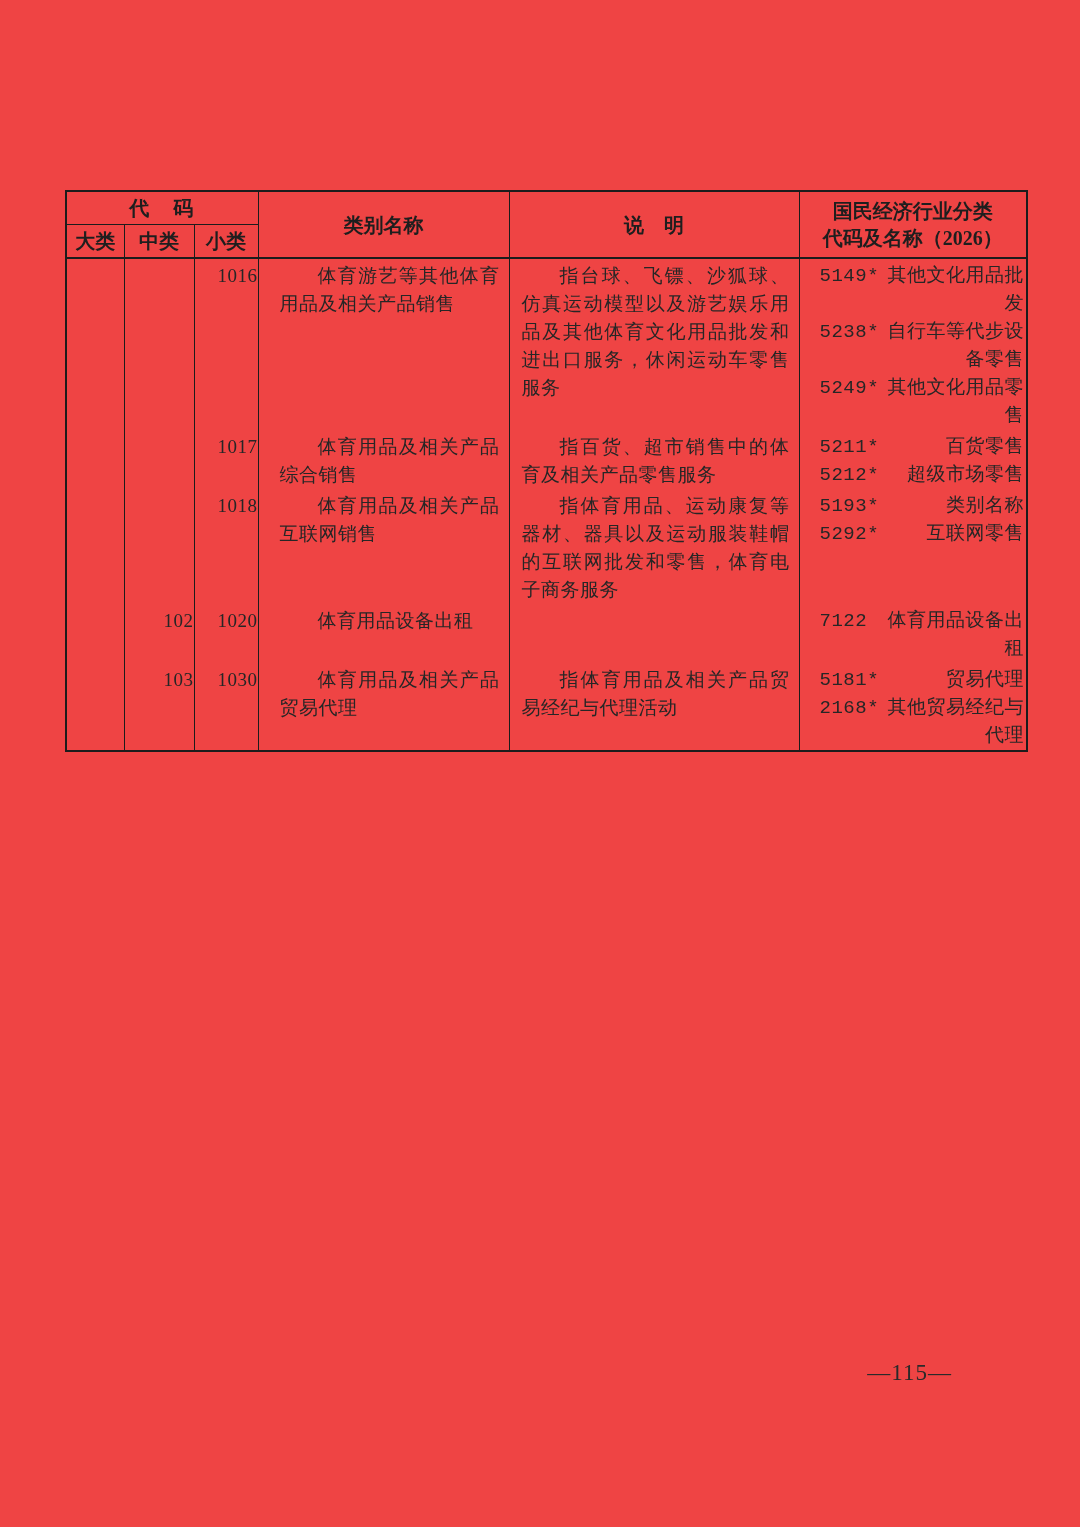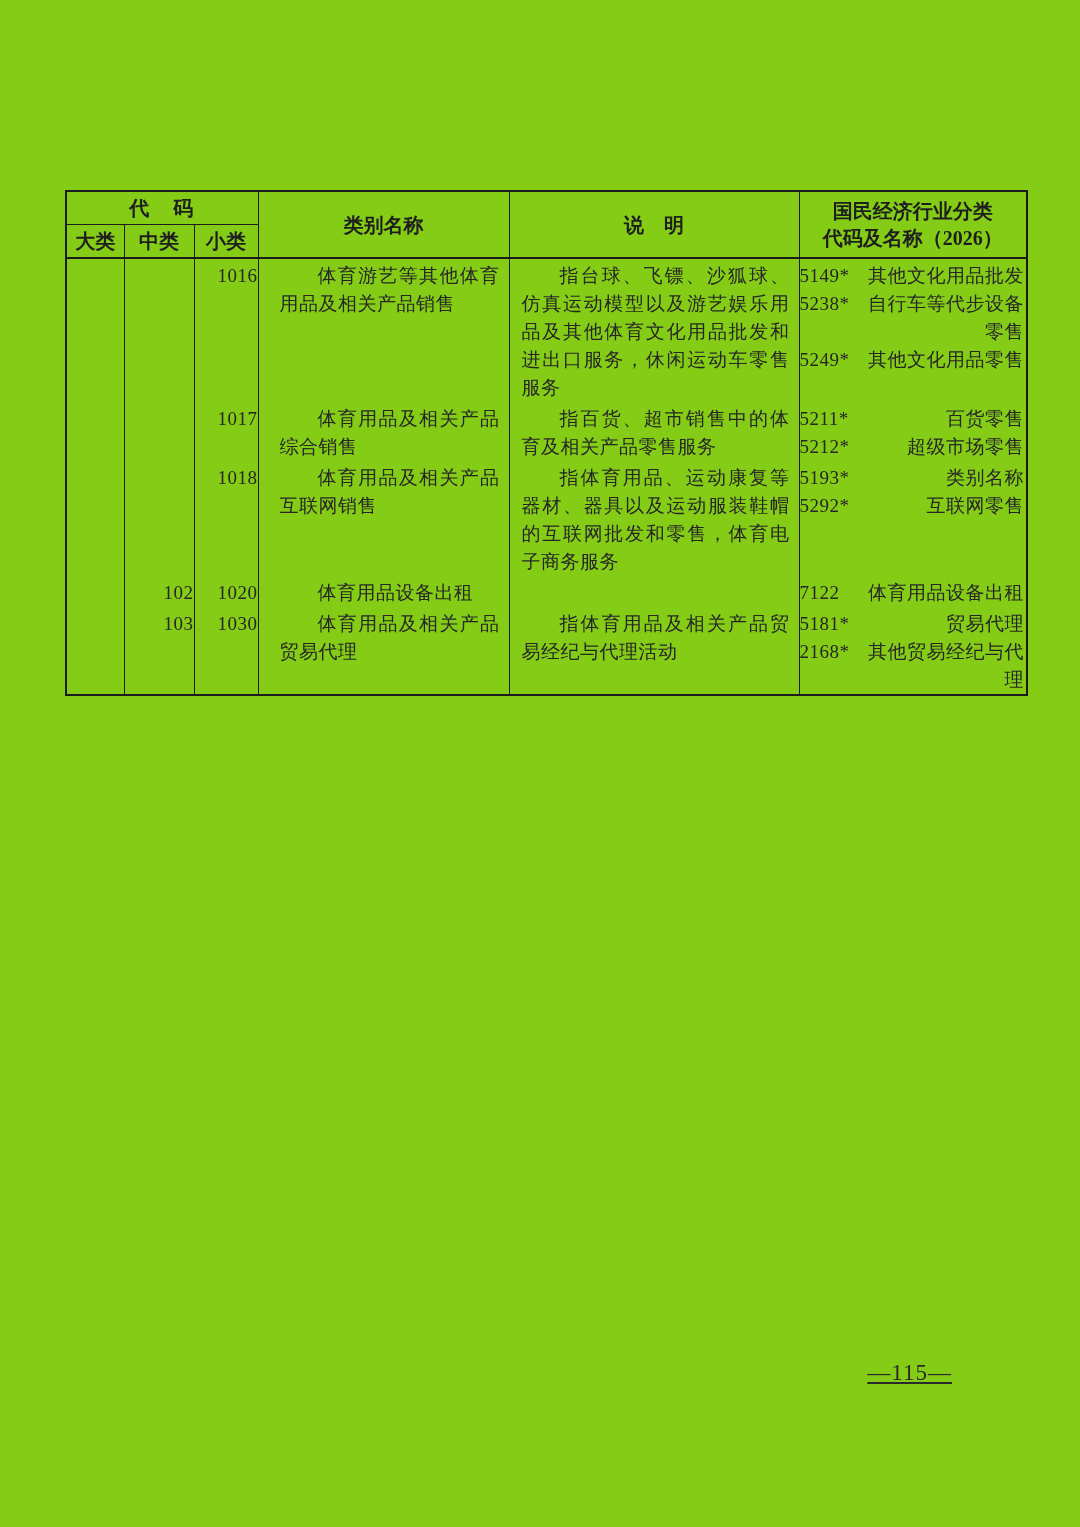--- a/index.html
+++ b/index.html
@@ -5,21 +5,21 @@
   * { margin: 0; padding: 0; box-sizing: border-box; }
   html, body { background: #ffffff; }
   body {
     font-family: "Liberation Serif", "DejaVu Serif", serif;
     color: #222222;
   }
   .page {
     position: relative;
     width: 1080px;
     height: 1527px;
-    background: #84cc16;
+    background: #ef4444;
     overflow: hidden;
   }
   table.cls-table {
     position: absolute;
     left: 65px;
     top: 190px;
     width: 961px;
     table-layout: fixed;
     border-collapse: collapse;
     border: 2.5px solid #1c1c1c;
@@ -53,21 +53,21 @@
   th.rspan .nec-head-line { line-height: 27px; }
 
   tbody td {
     vertical-align: top;
     padding-top: 3px;
     padding-bottom: 0;
   }
   td.c-code { text-align: right; letter-spacing: 0.5px; }
   td.c-category { padding-left: 21px; padding-right: 9px; }
   td.c-desc { padding-left: 12px; padding-right: 9px; }
-  td.c-nec { padding-left: 0; padding-right: 2px; }
+  td.c-nec { padding-left: 20px; padding-right: 2px; font-family: Liberation Mono, monospace; }
   .para {
     text-indent: 2em;
     text-align: justify;
     letter-spacing: 0.5px;
   }
   .nec-entry { display: flex; }
   .nec-code {
     flex: 0 0 58px;
     letter-spacing: 0.5px;
   }
@@ -76,21 +76,20 @@
     text-align: right;
     letter-spacing: 0.5px;
   }
   .page-number {
     position: absolute;
     top: 1360px;
     right: 128px;
     font-size: 23px;
     letter-spacing: 1px;
     color: #2a2a2a;
-    text-decoration: underline;
   }
 </style>
 </head>
 <body>
 
 <div class="page">
 
   <table class="cls-table">
     <colgroup>
       <col class="c1">

